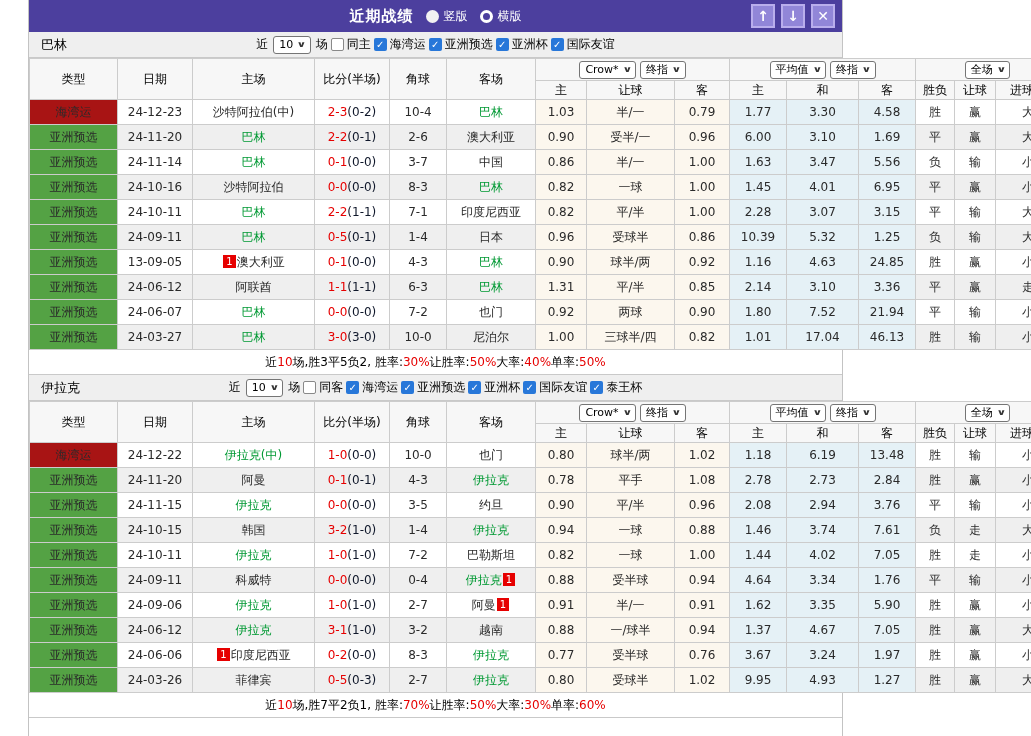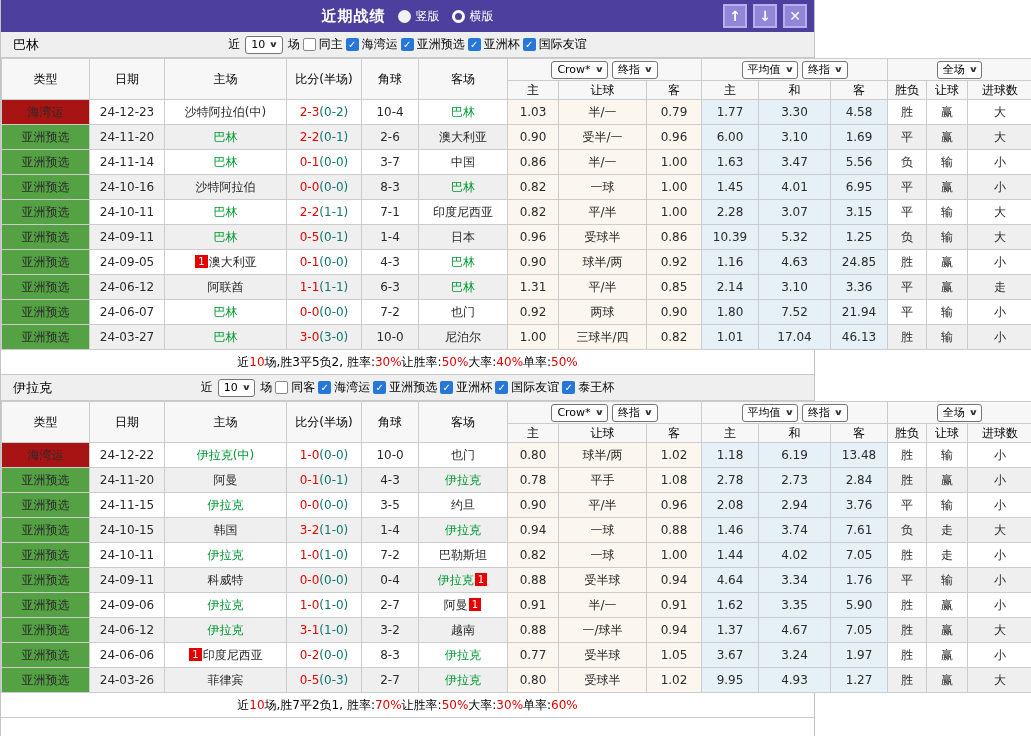--- a/index.html
+++ b/index.html
@@ -2,21 +2,21 @@
 <html><head>
 <meta charset="utf-8">
 <style>
   * { box-sizing: border-box; }
   html,body { margin:0; padding:0; background:#fff; }
   body {
     width:1031px; height:736px; overflow:hidden;
     font-family:"DejaVu Sans","Liberation Sans",sans-serif;
     font-size:12px; color:#222;
   }
-  .window { width:815px; height:736px; border-left:1px solid #c3c3c3; border-right:1px solid #c3c3c3; }
+  .window { width:815px; height:736px; border-left:1px solid #c3c3c3; border-right:1px solid #c3c3c3;margin-left:28px; }
 
   
   .titlebar { height:32px; background:#4c3f9e; position:relative; display:flex; align-items:center; color:#fff; }
   .title-center { flex:1; display:flex; justify-content:center; align-items:center; gap:12px; }
   .title { font-size:15px; font-weight:bold; letter-spacing:1px; }
   .radio { display:inline-flex; align-items:center; gap:5px; cursor:pointer; font-size:12px; }
   .rdot-filled { width:13px; height:13px; border-radius:50%; background:#f2f2f2; }
   .rdot-ring { width:13px; height:13px; border-radius:50%; border:3.5px solid #fff; background:transparent; }
   .win-buttons { position:absolute; right:7px; top:4px; display:flex; gap:6px; }
   .win-btn { width:24px; height:24px; background:#9186d8; border:2px solid #b9aeec; color:#fff;
@@ -45,21 +45,21 @@
   .group-cell { text-align:left; padding-left:10px; }
   .group-cell.centered { text-align:center; padding-left:0; }
   .sub-row th { height:19px; }
   .grid tbody td { height:25px; color:#2a2a2a; }
   .grid tbody tr.even { background:#efefef; }
   td.type-red   { background:#a81414; color:#fff; }
   td.type-green { background:#54a244; color:#fff; }
   td.bg-cream { background:#fcf7ee; }
   td.bg-blue  { background:#e5f1f6; }
   .score-main { color:#e60000; }
-  .score-half { color:#0f766e; }
+  .score-half { color:#0f172a; }
   .team-green { color:#009933; }
   .badge-1 { display:inline-block; background:#e60000; color:#fff; font-size:10px; line-height:13px;
              padding:0 3px; margin:0 1px; vertical-align:1px; }
   .c-red { color:#e60000; } .c-green { color:#008800; } .c-blue { color:#2121cc; }
 
   
   .summary-row { height:25px; background:#fff; border-bottom:1px solid #c9c9c9;
                  display:flex; align-items:center; justify-content:center; color:#000; }
   .summary-row .red { color:#e60000; }
 </style>
@@ -262,21 +262,21 @@
             <td class="bg-cream">0.86</td>
             <td class="bg-blue">10.39</td>
             <td class="bg-blue">5.32</td>
             <td class="bg-blue">1.25</td>
             <td class="c-blue">负</td>
             <td class="c-blue">输</td>
             <td class="c-red">大</td>
           </tr>
           <tr>
             <td class="type-green">亚洲预选</td>
-            <td>24-09-05</td>
+            <td>13-09-05</td>
             <td><span class="badge-1">1</span><span>澳大利亚</span></td>
             <td><span class="score-main">0-1</span><span class="score-half">(0-0)</span></td>
             <td>4-3</td>
             <td><span class="team-green">巴林</span></td>
             <td class="bg-cream">0.90</td>
             <td class="bg-cream">球半/两</td>
             <td class="bg-cream">0.92</td>
             <td class="bg-blue">1.16</td>
             <td class="bg-blue">4.63</td>
             <td class="bg-blue">24.85</td>
@@ -568,21 +568,21 @@
           </tr>
           <tr>
             <td class="type-green">亚洲预选</td>
             <td>24-06-06</td>
             <td><span class="badge-1">1</span><span>印度尼西亚</span></td>
             <td><span class="score-main">0-2</span><span class="score-half">(0-0)</span></td>
             <td>8-3</td>
             <td><span class="team-green">伊拉克</span></td>
             <td class="bg-cream">0.77</td>
             <td class="bg-cream">受半球</td>
-            <td class="bg-cream">1.05</td>
+            <td class="bg-cream">0.76</td>
             <td class="bg-blue">3.67</td>
             <td class="bg-blue">3.24</td>
             <td class="bg-blue">1.97</td>
             <td class="c-red">胜</td>
             <td class="c-red">赢</td>
             <td class="c-blue">小</td>
           </tr>
           <tr class="even">
             <td class="type-green">亚洲预选</td>
             <td>24-03-26</td>

